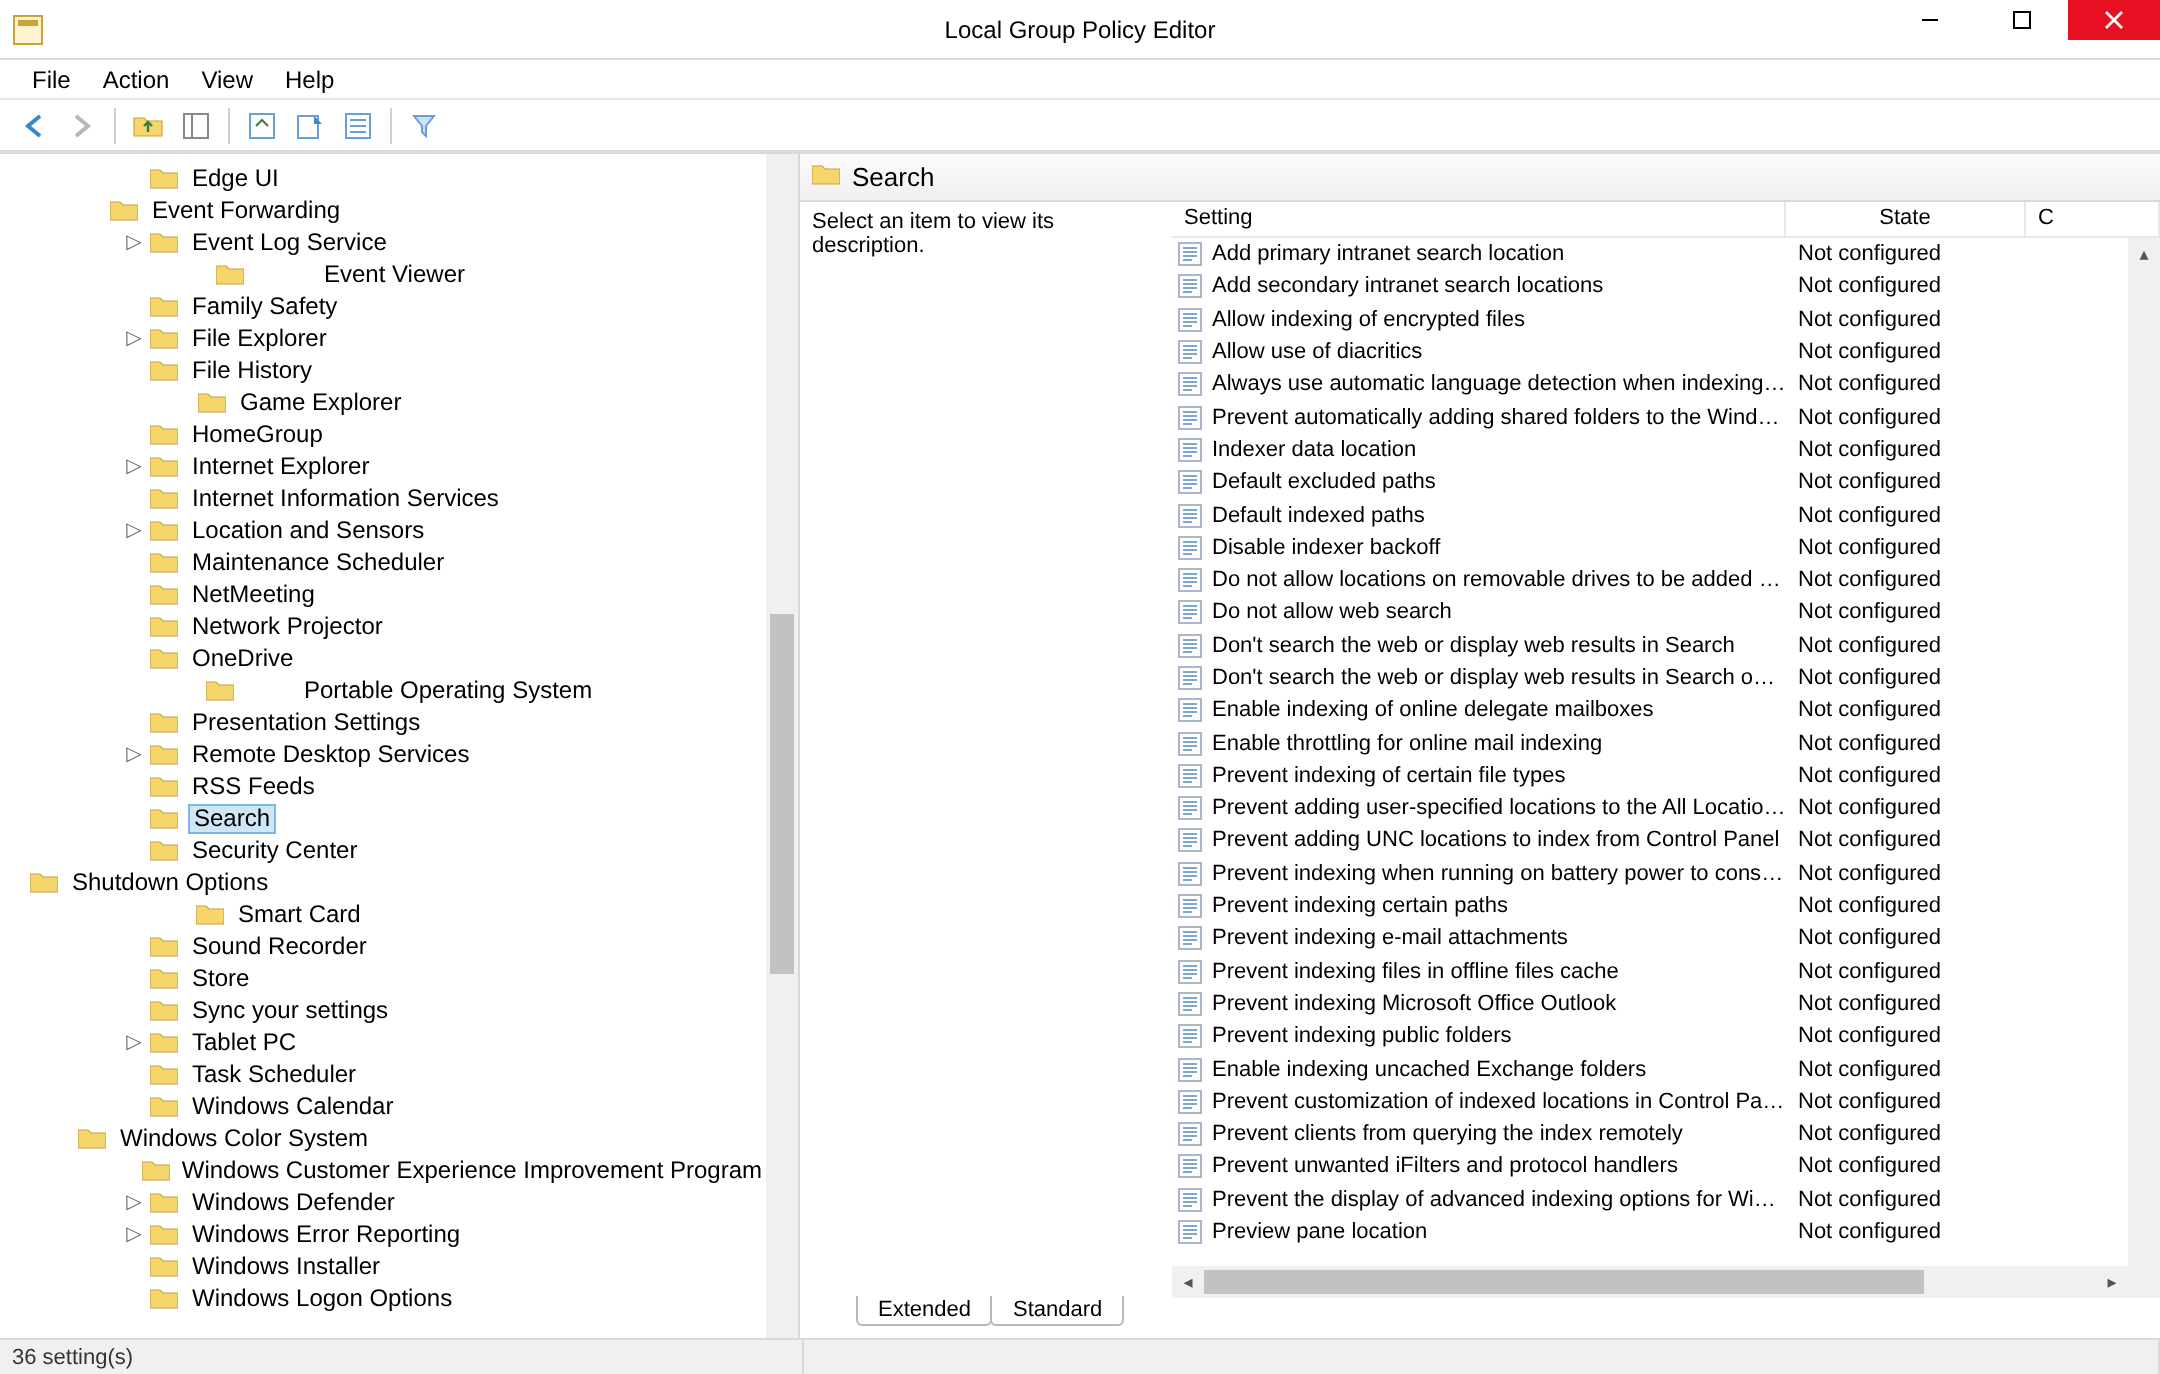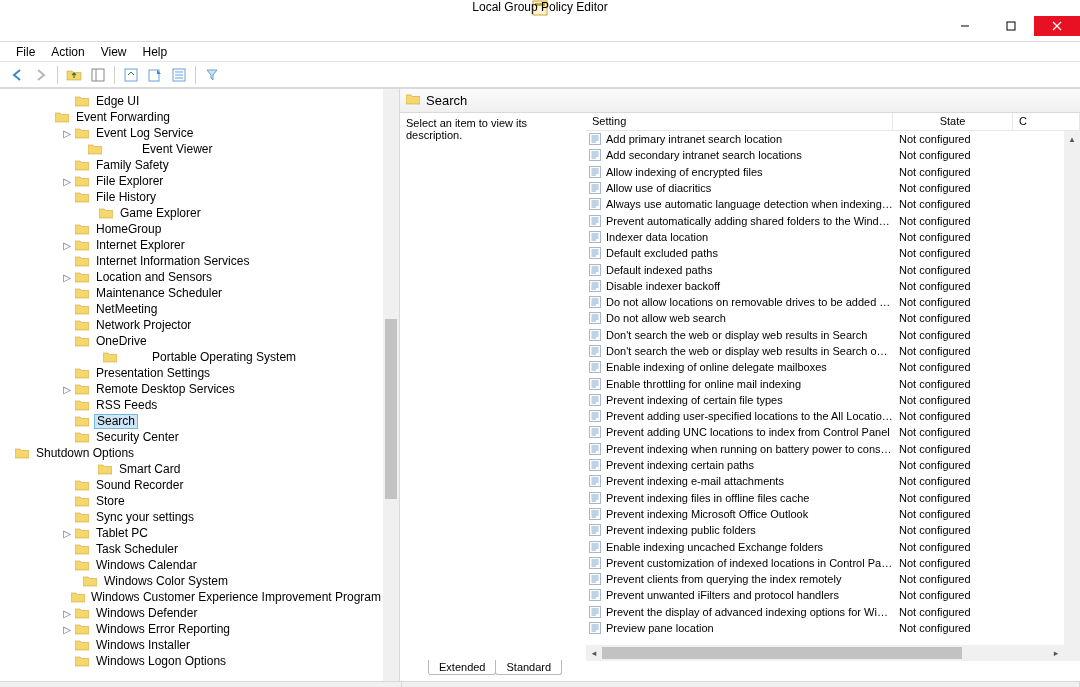--- a/index.html
+++ b/index.html
@@ -1,19 +1,19 @@
 <!DOCTYPE html>
 <html><head>
 <meta charset="utf-8">
 <style>
 * { box-sizing: border-box; margin: 0; padding: 0; font-family: "Segoe UI", Tahoma, sans-serif; }
 html, body { width: 1080px; height: 687px; overflow: hidden; background: #fff; }
 
 
-.titlebar { height: 42px; background: #fff; border-bottom: 1px solid #d9d9d9; display: flex; align-items: center; position: relative; flex-direction: column; }
+.titlebar { height: 30px; background: #fff; border-bottom: 1px solid #d9d9d9; display: flex; align-items: center; position: relative; }
 .titlebar .app-icon { width: 16px; height: 16px; margin: 0 6px; }
 .titlebar .title { position: absolute; left: 0; right: 0; text-align: center; font-size: 12px; color: #000; pointer-events: none; }
 .titlebar .controls { margin-left: auto; display: flex; height: 100%; }
 .titlebar .ctl { width: 46px; height: 20px; display: flex; align-items: center; justify-content: center; font-size: 10px; color: #000; cursor: default; }
 .titlebar .ctl.close { background: #e81123; color: #fff; width: 46px; height: 20px; }
 
 
 .menubar { height: 20px; display: flex; align-items: center; padding-left: 8px; font-size: 12px; color: #000; border-bottom: 1px solid #e5e5e5; }
 .menubar .menuitem { padding: 2px 8px; cursor: default; }
 
@@ -207,21 +207,21 @@
         </div>
         <div class="node" style="padding-left: 60px;">
           <span class="expander">▷</span>
           <span class="fico">
             <svg class="folder-svg" viewBox="0 0 14 12">
               <use href="#folder-icon"></use>
             </svg>
           </span>
           <span class="label">Event Log Service</span>
         </div>
-        <div class="node" style="padding-left: 40px; gap: 33px;">
+        <div class="node" style="padding-left: 60px; gap: 33px;">
           <span class="expander"></span>
           <span class="fico">
             <svg class="folder-svg" viewBox="0 0 14 12">
               <use href="#folder-icon"></use>
             </svg>
           </span>
           <span class="label">Event Viewer</span>
         </div>
         <div class="node" style="padding-left: 60px;">
           <span class="expander"></span>
@@ -450,21 +450,21 @@
         </div>
         <div class="node" style="padding-left: 60px;">
           <span class="expander"></span>
           <span class="fico">
             <svg class="folder-svg" viewBox="0 0 14 12">
               <use href="#folder-icon"></use>
             </svg>
           </span>
           <span class="label">Windows Calendar</span>
         </div>
-        <div class="node" style="padding-left: 68px;">
+        <div class="node" style="padding-left: 24px;">
           <span class="expander"></span>
           <span class="fico">
             <svg class="folder-svg" viewBox="0 0 14 12">
               <use href="#folder-icon"></use>
             </svg>
           </span>
           <span class="label">Windows Color System</span>
         </div>
         <div class="node" style="padding-left: 60px;">
           <span class="expander"></span>

